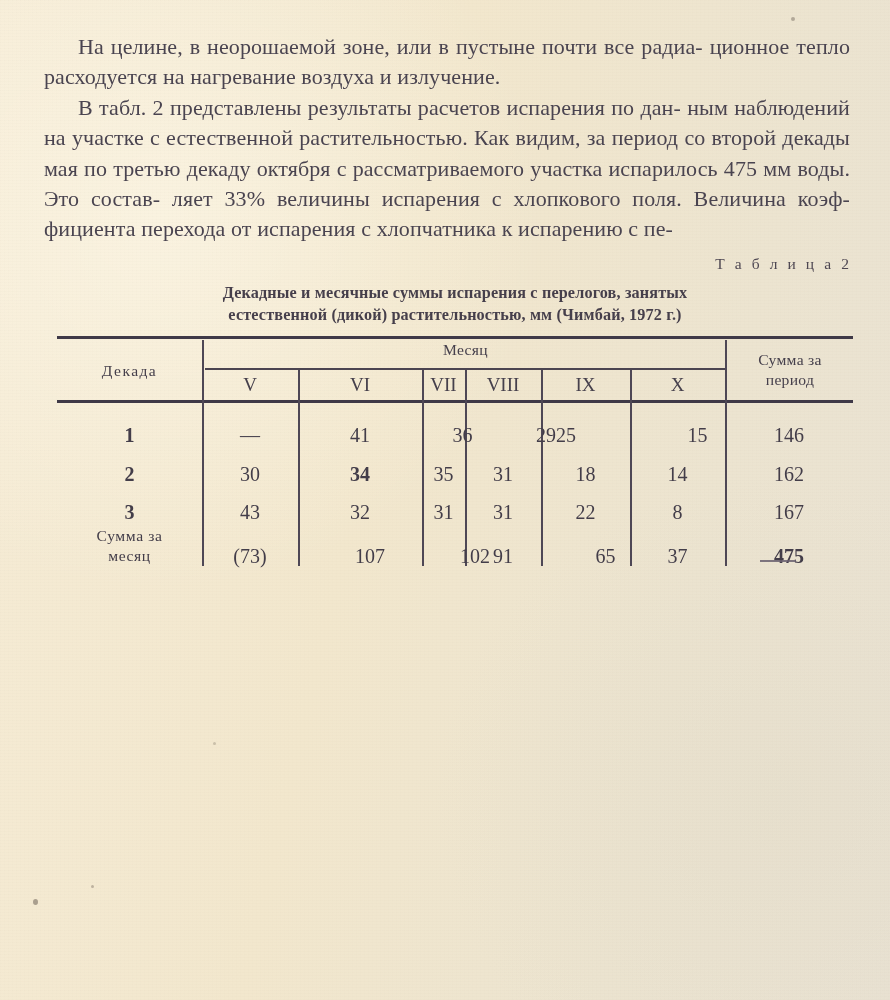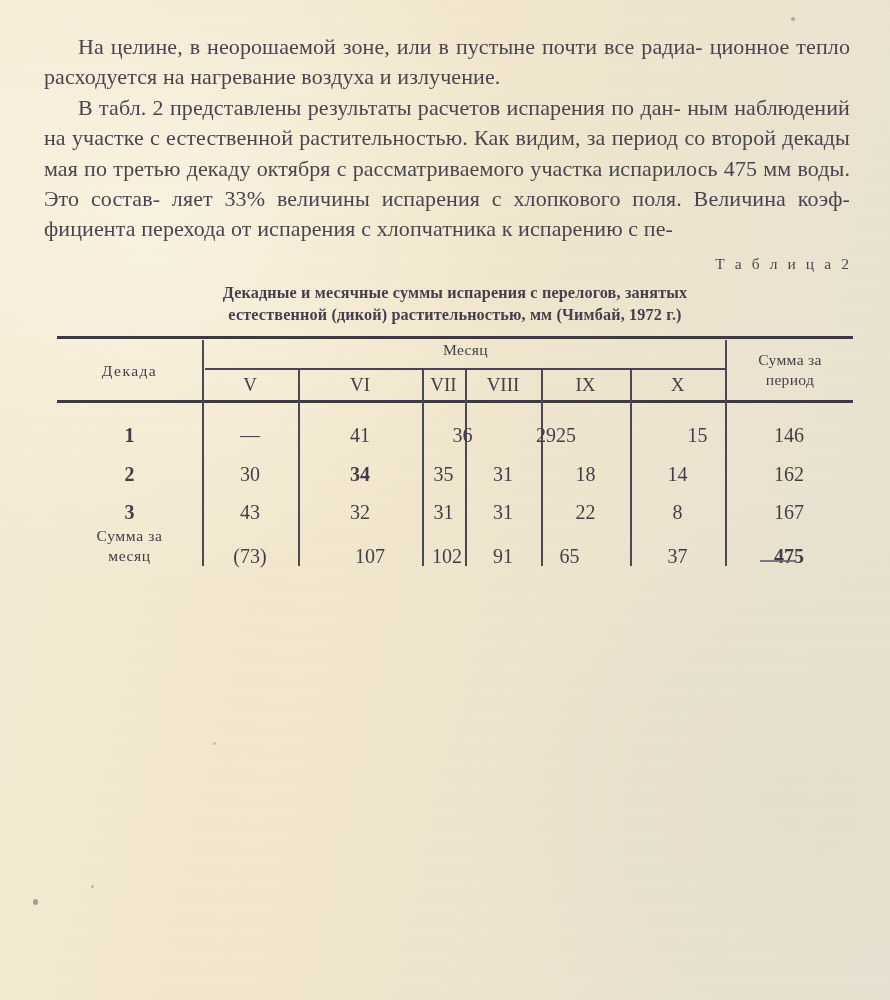--- a/index.html
+++ b/index.html
@@ -270,23 +270,23 @@
     <div class="dcell" style="left:484px; width:89px;  top:165px;">22</div>
     <div class="dcell" style="left:573px; width:95px;  top:165px;">8</div>
     <div class="dcell" style="left:668px; width:128px; top:165px;">167</div>
 
     <div class="row-label multiline" style="top:190px;">
       <div>Сумма за</div>
       <div>месяц</div>
     </div>
     <div class="dcell" style="left:145px; width:96px;  top:209px;">(73)</div>
     <div class="dcell" style="left:241px; width:144px; top:209px;">107</div>
-    <div class="dcell" style="left:365px; width:50px;  top:209px;">102</div>
+    <div class="dcell" style="left:365px; width:50px;  top:209px;padding-left:28px;">102</div>
     <div class="dcell" style="left:408px; width:76px;  top:209px;">91</div>
-    <div class="dcell" style="left:468px; width:89px;  top:209px;">65</div>
+    <div class="dcell" style="left:504px; width:89px;  top:209px;">65</div>
     <div class="dcell" style="left:573px; width:95px;  top:209px;">37</div>
     <div class="dcell bold" style="left:668px; width:128px; top:209px;">475</div>
     <div id="underline-475"></div>
 
   </div>
 
 
 </div>
 
 </body></html>

